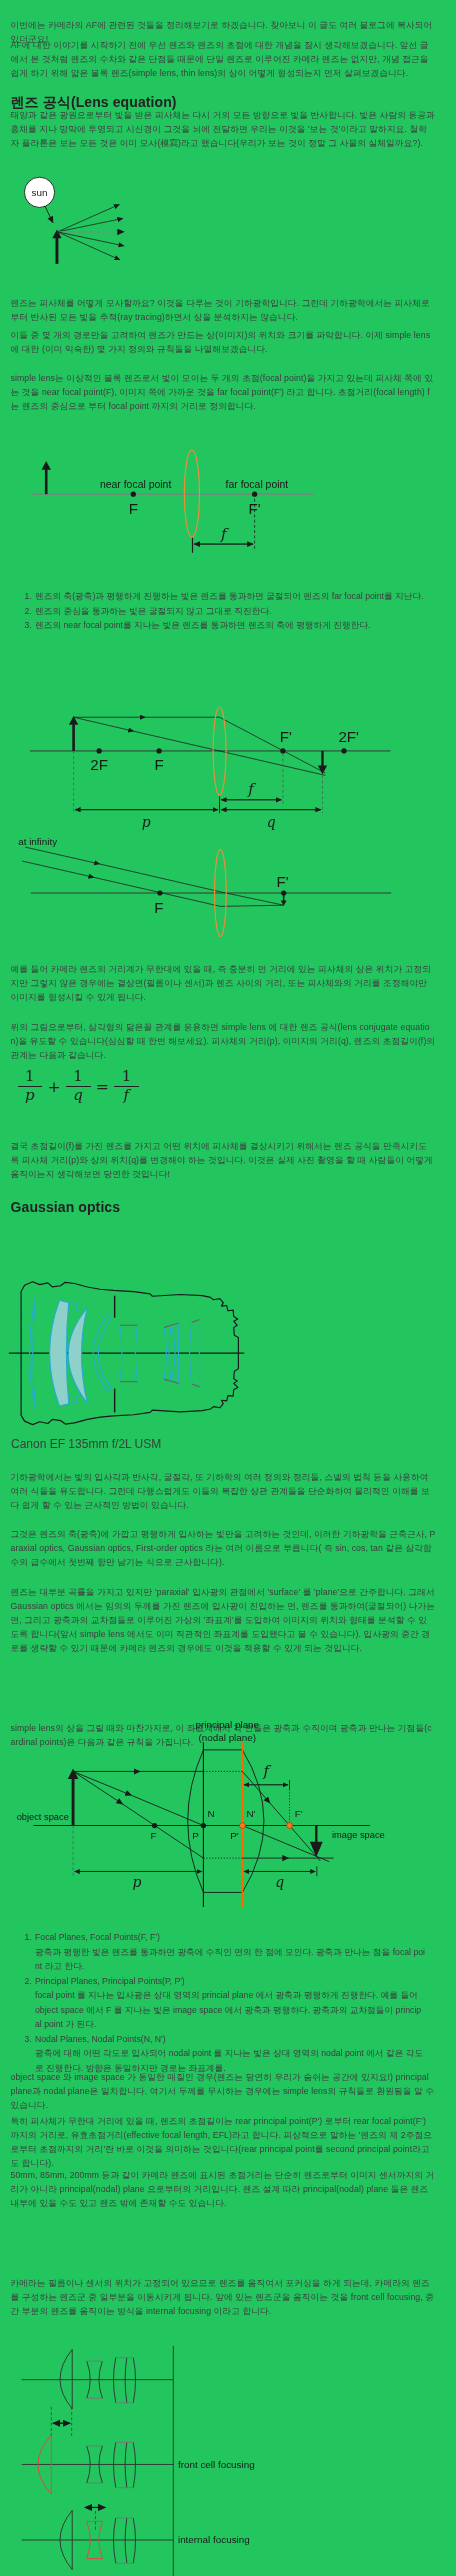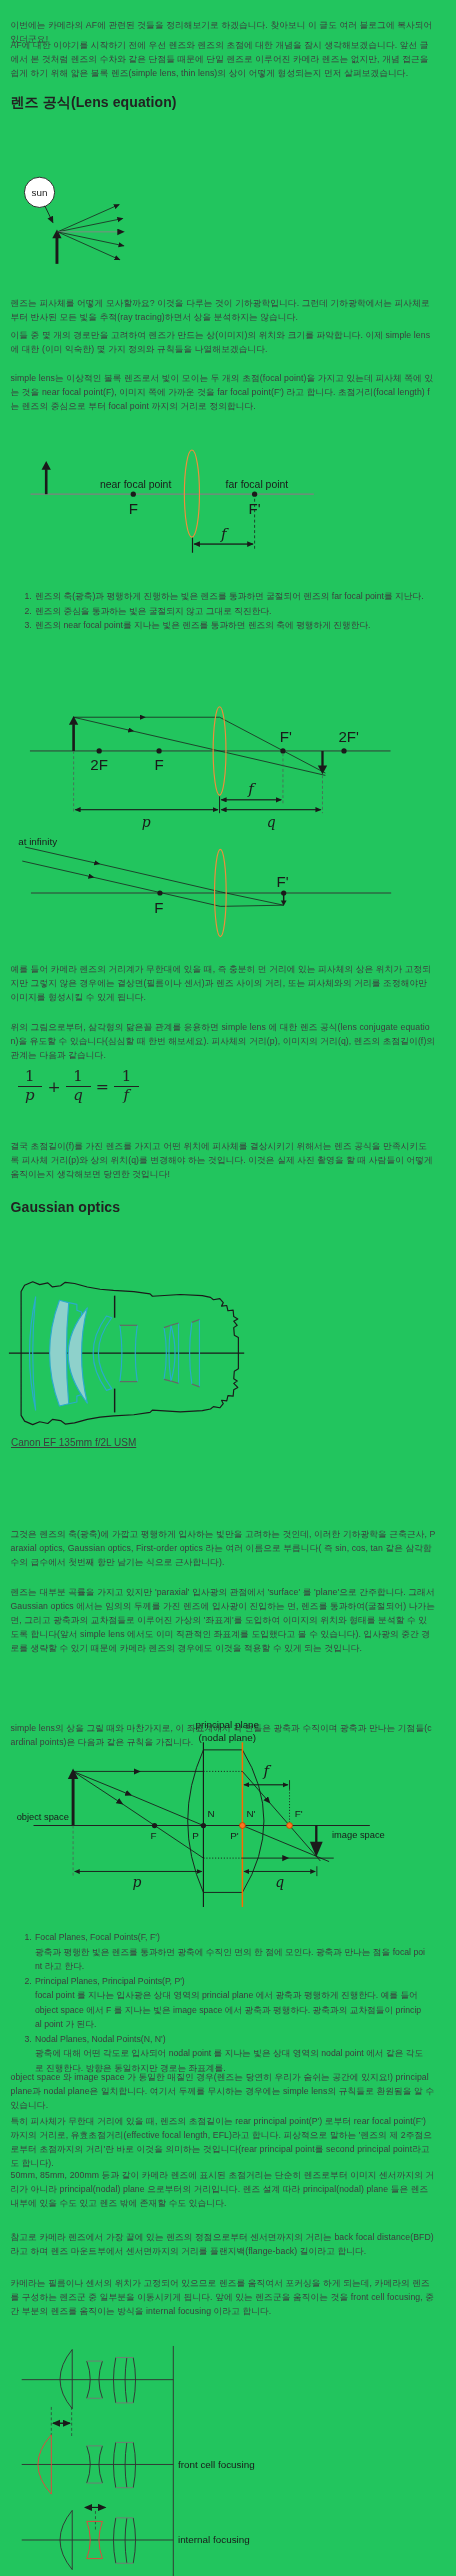--- a/index.html
+++ b/index.html
@@ -5,21 +5,21 @@
   html,body{margin:0;padding:0;background:#ffffff;}
   #root{position:relative;width:457px;height:2576px;background:#22c55e;overflow:hidden;
         font-family:"Liberation Sans",sans-serif;color:#3d3d3d;}
   .para{position:absolute;left:10.5px;width:425px;font-size:8.7px;line-height:14px;
         word-break:break-all;letter-spacing:0.1px;}
   .hd{position:absolute;left:10.5px;font-size:14px;font-weight:bold;color:#222;letter-spacing:0.1px;}
   .lst{position:absolute;left:0;width:425px;font-size:8.7px;line-height:14.5px;word-break:break-all;}
   .li{position:relative;padding-left:35px;}
   .li .num{position:absolute;left:24.4px;top:0;}
   .li .bod{display:block;}
-  .cap{position:absolute;left:11px;font-size:10px;color:#3d3d3d;text-decoration:underline;}
+  .cap{position:absolute;left:11px;font-size:12px;color:#3d3d3d;}
   svg{position:absolute;overflow:visible;}
   svg text{font-family:"Liberation Sans",sans-serif;fill:#1a1a1a;}
   text.big{font-size:26px;}
   text.lbl{font-size:18px;}
   text.lbl2{font-size:17px;}
   text.ser{font-family:"DejaVu Serif",serif;font-style:italic;font-size:26px;}
   text.ser24{font-family:"DejaVu Serif",serif;font-style:italic;font-size:24px;}
   .eq{position:absolute;left:17.5px;top:1069px;display:flex;align-items:center;
       font-family:"DejaVu Serif",serif;font-size:15px;color:#222;}
   .frac{display:inline-flex;flex-direction:column;align-items:center;}
@@ -28,20 +28,21 @@
   .op{margin:0 5.2px;font-size:15.7px;}
 </style>
 </head>
 <body>
 
 <div id="root">
 
   <div class="para" style="top:18px">이번에는 카메라의 AF에 관련된 것들을 정리해보기로 하겠습니다. 찾아보니 이 글도 여러 블로그에 복사되어 있더군요!</div>
   <div class="para" style="top:38px">AF에 대한 이야기를 시작하기 전에 우선 렌즈와 렌즈의 초점에 대한 개념을 잠시 생각해보겠습니다. 앞선 글에서 본 것처럼 렌즈의 수차와 같은 단점들 때문에 단일 렌즈로 이루어진 카메라 렌즈는 없지만, 개념 접근을 쉽게 하기 위해 얇은 볼록 렌즈(simple lens, thin lens)의 상이 어떻게 형성되는지 먼저 살펴보겠습니다.</div>
   <div class="hd" style="top:94px">렌즈 공식(Lens equation)</div>
+  <div class="para" style="top:108px">태양과 같은 광원으로부터 빛을 받은 피사체는 다시 거의 모든 방향으로 빛을 반사합니다. 빛은 사람의 동공과 홍채를 지나 망막에 투영되고 시신경이 그것을 뇌에 전달하면 우리는 이것을 '보는 것'이라고 말하지요. 철학자 플라톤은 보는 모든 것은 이미 모사(模寫)라고 했습니다(우리가 보는 것이 정말 그 사물의 실체일까요?).</div>
 
   <svg style="left:17.5px;top:169px" width="157" height="99" viewBox="0 0 270 170">
     <defs>
       <marker id="ah1" markerWidth="9" markerHeight="8" refX="7" refY="3.5" orient="auto">
         <path d="M0,0 L8,3.5 L0,7 Z" fill="#1a1a1a"></path>
       </marker>
     </defs>
     <circle cx="37" cy="40" r="26" fill="#fff" stroke="#1a1a1a" stroke-width="1.5"></circle>
     <text class="lbl2" x="37" y="46" text-anchor="middle" font-size="19">sun</text>
     <line x1="46" y1="63" x2="60" y2="92" stroke="#1a1a1a" stroke-width="1.5" marker-end="url(#ah1)"></line>
@@ -235,20 +236,21 @@
         <path d="M320,78 Q312,131 320,184"></path>
           <line x1="333" y1="73" x2="333" y2="189"></line>
         <line x1="320" y1="78" x2="333" y2="73" stroke="#666"></line>
           <line x1="320" y1="184" x2="333" y2="189" stroke="#666"></line>
       </g>
     </g>
   </svg>
 
   <div class="cap" style="top:1437px">Canon EF 135mm f/2L USM</div>
 
+  <div class="para" style="top:1470px">기하광학에서는 빛의 입사각과 반사각, 굴절각, 또 기하학의 여러 정의와 정리들, 스넬의 법칙 등을 사용하여 여러 식들을 유도합니다. 그런데 다행스럽게도 이들의 복잡한 상관 관계들을 단순화하여 물리적인 이해를 보다 쉽게 할 수 있는 근사적인 방법이 있습니다.</div>
   <div class="para" style="top:1585px">렌즈는 대부분 곡률을 가지고 있지만 'paraxial' 입사광의 관점에서 'surface' 를 'plane'으로 간주합니다. 그래서 Gaussian optics 에서는 임의의 두께를 가진 렌즈에 입사광이 진입하는 면, 렌즈를 통과하여(굴절되어) 나가는 면, 그리고 광축과의 교차점들로 이루어진 가상의 '좌표계'를 도입하여 이미지의 위치와 형태를 분석할 수 있도록 합니다(앞서 simple lens 에서도 이미 직관적인 좌표계를 도입했다고 볼 수 있습니다). 입사광의 중간 경로를 생략할 수 있기 때문에 카메라 렌즈의 경우에도 이것을 적용할 수 있게 되는 것입니다.</div>
   <div class="para" style="top:1527px">그것은 렌즈의 축(광축)에 가깝고 평행하게 입사하는 빛만을 고려하는 것인데, 이러한 기하광학을 근축근사, Paraxial optics, Gaussian optics, First-order optics 라는 여러 이름으로 부릅니다( 즉 sin, cos, tan 같은 삼각함수의 급수에서 첫번째 항만 남기는 식으로 근사합니다).</div>
   <div class="para" style="top:1721px">simple lens의 상을 그릴 때와 마찬가지로, 이 좌표계에서 각 면들은 광축과 수직이며 광축과 만나는 기점들(cardinal points)은 다음과 같은 규칙을 가집니다.</div>
 
   <svg style="left:11.6px;top:1713px" width="384" height="175" viewBox="0 0 660 300">
     <defs>
       <marker id="ah5" markerWidth="9" markerHeight="8" refX="7" refY="3.5" orient="auto">
         <path d="M0,0 L8,3.5 L0,7 Z" fill="#1a1a1a"></path>
       </marker>
     </defs>
@@ -337,21 +339,20 @@
     <div class="li">
       <span class="num">3.</span>
       <span>Nodal Planes, Nodal Points(N, N')</span>
       <span class="bod">광축에 대해 어떤 각도로 입사되어 nodal point 를 지나는 빛은 상대 영역의 nodal point 에서 같은 각도로 진행한다. 방향은 동일하지만 경로는 좌표계를.</span>
     </div>
   </div>
 
   <div class="para" style="top:2070px">object space 와 image space 가 동일한 매질인 경우(렌즈는 당연히 우리가 숨쉬는 공간에 있지요!) principal plane과 nodal plane은 일치합니다. 여기서 두께를 무시하는 경우에는 simple lens의 규칙들로 환원됨을 알 수 있습니다.</div>
   <div class="para" style="top:2114px">특히 피사체가 무한대 거리에 있을 때, 렌즈의 초점길이는 rear principal point(P') 로부터 rear focal point(F') 까지의 거리로, 유효초점거리(effective focal length, EFL)라고 합니다. 피상적으로 말하는 '렌즈의 제 2주점으로부터 초점까지의 거리'란 바로 이것을 의미하는 것입니다(rear principal point를 second principal point라고도 합니다).</div>
   <div class="para" style="top:2168px">50mm, 85mm, 200mm 등과 같이 카메라 렌즈에 표시된 초점거리는 단순히 렌즈로부터 이미지 센서까지의 거리가 아니라 principal(nodal) plane 으로부터의 거리입니다. 렌즈 설계 따라 principal(nodal) plane 들은 렌즈 내부에 있을 수도 있고 렌즈 밖에 존재할 수도 있습니다.</div>
-  <div class="para" style="top:2230px">참고로 카메라 렌즈에서 가장 끝에 있는 렌즈의 정점으로부터 센서면까지의 거리는 back focal distance(BFD)라고 하며 렌즈 마운트부에서 센서면까지의 거리를 플랜지백(flange-back) 길이라고 합니다.</div>
   <div class="para" style="top:2276px">카메라는 필름이나 센서의 위치가 고정되어 있으므로 렌즈를 움직여서 포커싱을 하게 되는데, 카메라의 렌즈를 구성하는 렌즈군 중 일부분을 이동시키게 됩니다. 앞에 있는 렌즈군을 움직이는 것을 front cell focusing, 중간 부분의 렌즈를 움직이는 방식을 internal focusing 이라고 합니다.</div>
 
   <svg style="left:11.6px;top:2339px" width="268" height="237" viewBox="0 0 460 408">
     <defs>
       <marker id="ah6" markerWidth="9" markerHeight="8" refX="7" refY="3.5" orient="auto">
         <path d="M0,0 L8,3.5 L0,7 Z" fill="#1a1a1a"></path>
       </marker>
     </defs>
     <line x1="277" y1="12" x2="277" y2="408" stroke="#333" stroke-width="1.6"></line>
 

